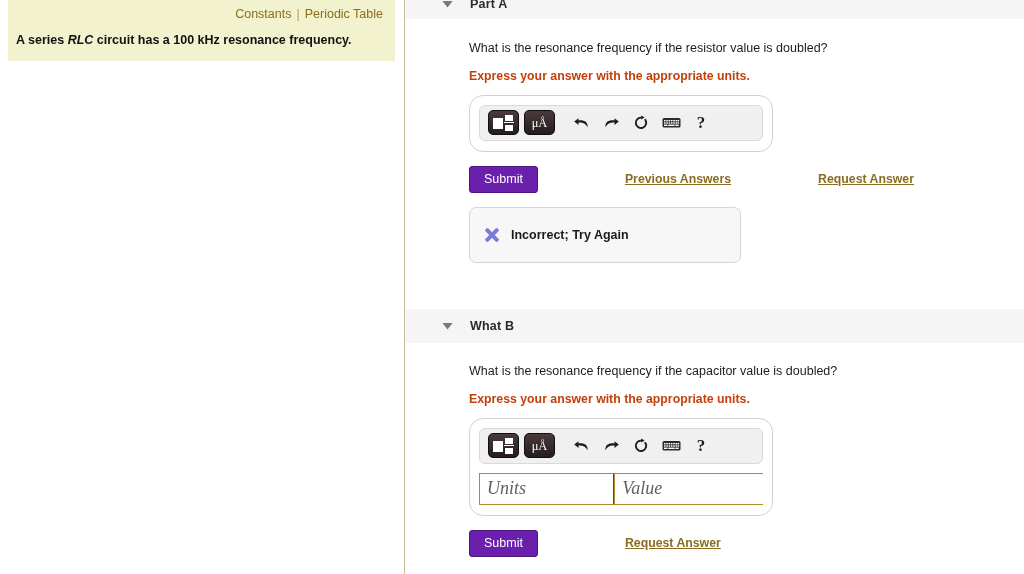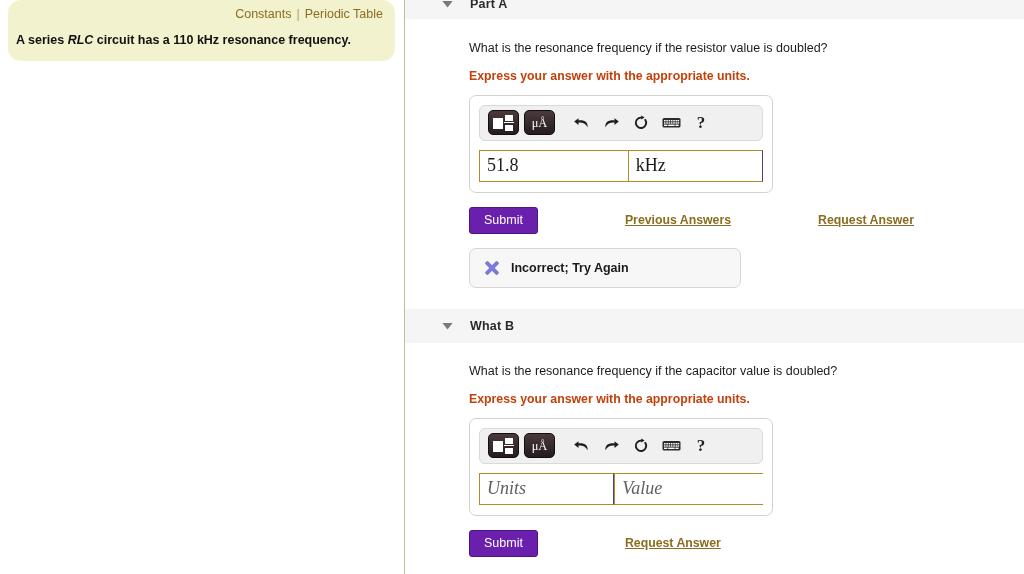--- a/index.html
+++ b/index.html
@@ -14,21 +14,20 @@
   #page { position: relative; width: 1024px; height: 574px; background:#fff; }
 
   
   #left-pane {
     position: absolute; left: 0; top: 0; width: 404px; height: 574px;
     background: #ffffff;
   }
   #problem-card {
     position: absolute; left: 8px; top: 0; width: 387px; height: 61px;
     background: #f2f2cf;
-    border-radius: 13px;
   }
   #resource-links {
     position: absolute; right: 12px; top: 7px;
     font-size: 12.5px; color: #8a6d1f; white-space: nowrap;
   }
   #resource-links a {
     color: #8a6d1f; text-decoration: none; cursor: pointer;
   }
   #resource-links .sep { color: #b0a070; padding: 0 5px; }
   #problem-statement {
@@ -79,21 +78,21 @@
     margin-left: 64px; margin-top: 12px;
     font-size: 12.3px; font-weight: bold; color: #c2410c;
   }
 
   
   .answer-box {
     margin-left: 64px; margin-top: 12px;
     width: 304px;
     background: #ffffff;
     border: 1px solid #d2d2d2;
-    border-radius: 7px;
+    border-radius: 14px;
     padding: 9px 9px 10px 9px;
   }
   .answer-box.partB { width: 304px; }
 
   .mq-toolbar {
     height: 36px;
     background: #f0f0f0;
     border: 1px solid #d9d9d9;
     border-radius: 6px;
     display: flex; align-items: center;
@@ -181,21 +180,21 @@
     font-weight: bold;
     text-decoration: underline;
     cursor: pointer;
     white-space: nowrap;
     padding-left: 45px;
   }
 
   
   .feedback {
     margin-left: 64px; margin-top: 14px;
-    width: 272px; height: 40px;
+    width: 272px; height: 56px;
     background: #f7f7f7;
     border: 1px solid #d6d6d6;
     border-radius: 7px;
     display: flex; align-items: center;
     padding-left: 14px;
   }
   .feedback .x-icon {
     width: 15px; height: 15px; margin-right: 12px;
     position: relative; flex: none;
   }
@@ -216,21 +215,21 @@
 <div id="page">
 
   <div id="left-pane">
 
     <div id="problem-card">
 
       <div id="resource-links">
         <a>Constants</a><span class="sep">|</span><a>Periodic Table</a>
       </div>
 
-      <div id="problem-statement"><span>A series </span><i>RLC</i><span> circuit has a 110 kHz resonance frequency.</span></div>
+      <div id="problem-statement"><span>A series </span><i>RLC</i><span> circuit has a 100 kHz resonance frequency.</span></div>
 
     </div>
   </div>
 
   <div id="pane-divider"></div>
 
   <div id="right-pane">
 
     <div id="partA-header" class="part-header">
       <div class="tri"></div>
@@ -301,24 +300,20 @@
                 <rect x="13.4" y="7.6" width="3.2" height="1.4"></rect>
               </g>
             </svg>
           </div>
 
           <div class="tb-ico">
             <span class="tb-help">?</span>
           </div>
         </div>
 
-        <div class="field-row">
-          <div class="fld fld-value">51.8</div>
-          <div class="fld fld-units">kHz</div>
-        </div>
       </div>
 
       <div class="submit-row">
         <button class="btn-submit">Submit</button>
         <span class="sub-link">Previous Answers</span>
         <span class="sub-link">Request Answer</span>
       </div>
 
       <div class="feedback">
         <div class="x-icon">

